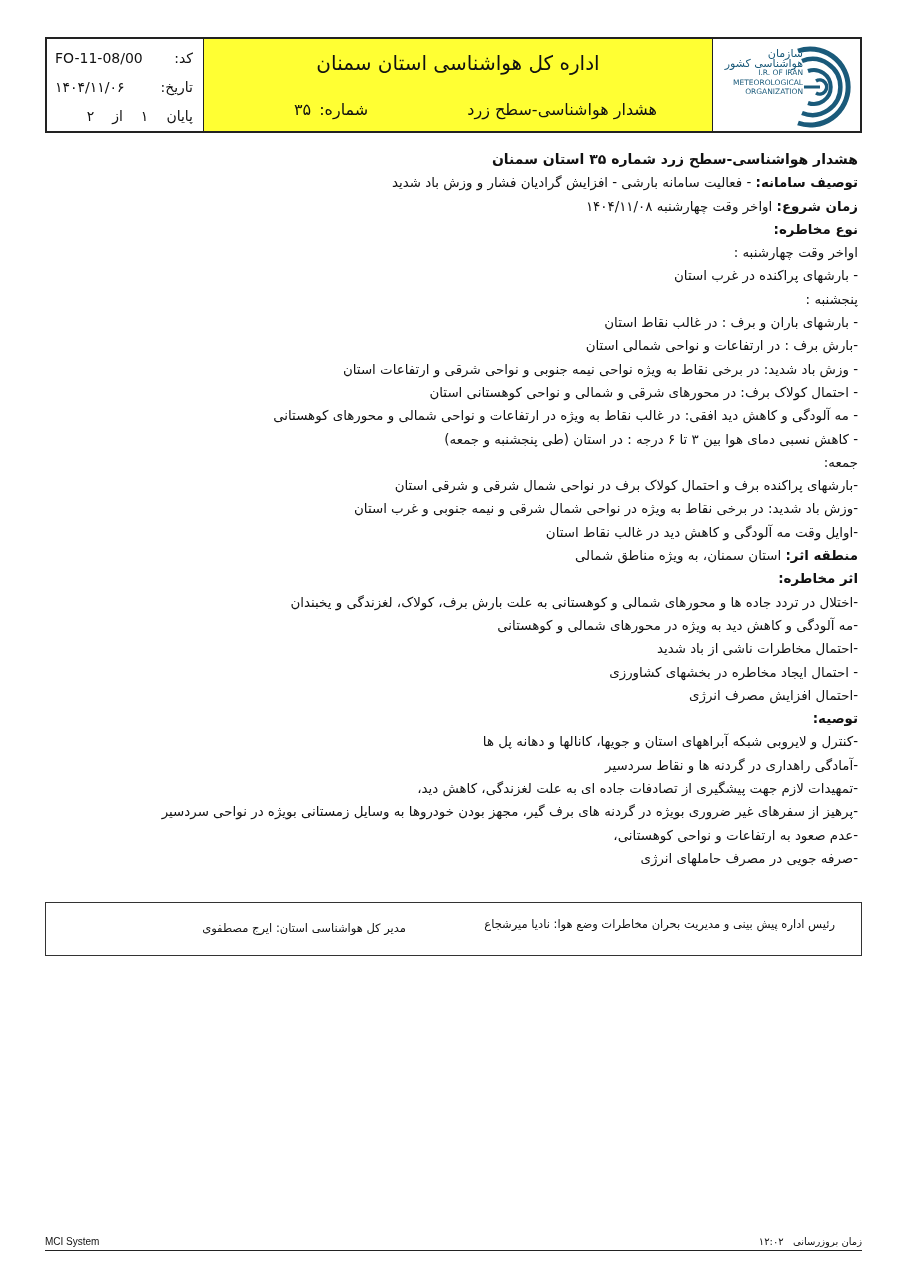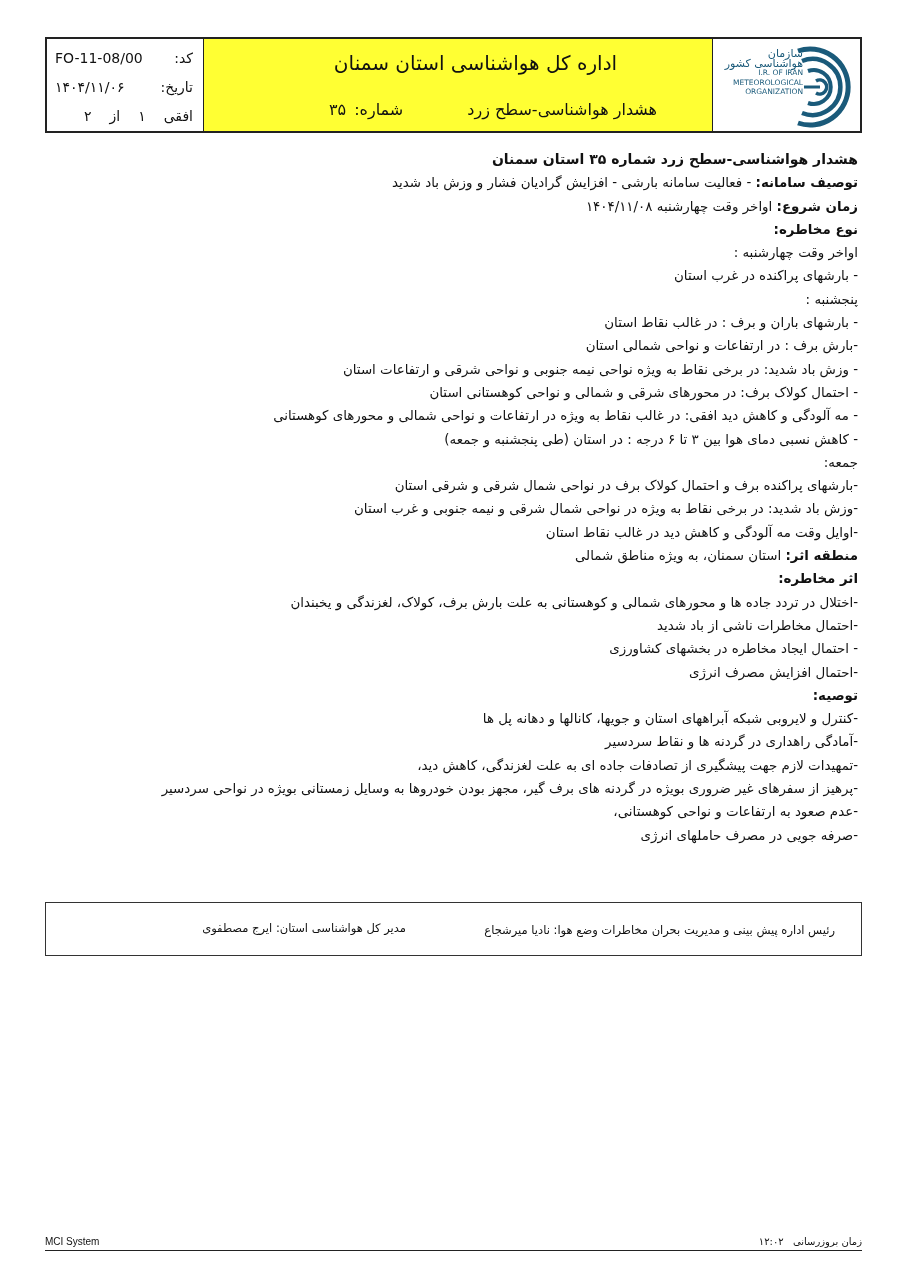--- a/index.html
+++ b/index.html
@@ -7,21 +7,21 @@
          font-family: "DejaVu Sans", sans-serif; color: #111; }
   .header { position: absolute; left: 45px; top: 37px; width: 817px; height: 96px;
             border: 2px solid #222; display: flex; flex-direction: row; box-sizing: border-box; }
   .meta-box { width: 157px; border-right: 1.5px solid #222; box-sizing: border-box;
               direction: rtl; padding: 4px 10px 0 8px; font-size: 14px; background: #fff; }
   .meta-row { display: flex; justify-content: space-between; align-items: center; height: 29px; }
   .meta-row .k { white-space: nowrap; }
   .meta-row .v { white-space: nowrap; font-size: 14px; }
   .meta-page { display: flex; direction: rtl; gap: 18px; align-items: center; height: 29px; }
   .title-box { flex: 1; background: #ffff33; box-sizing: border-box; direction: rtl;
-               display: flex; flex-direction: column; padding-left: 35px; }
+               display: flex; flex-direction: column; }
   .title-main { height: 48px; display: flex; align-items: center; justify-content: center;
                 font-size: 20px; }
   .title-sub { height: 44px; display: flex; align-items: center; direction: rtl;
                padding-right: 55px; font-size: 16px; }
   .title-sub .level { flex: 1; }
   .title-sub .num { margin-left: 90px; display: flex; gap: 8px; }
   .logo-box { width: 148px; border-left: 1.5px solid #222; box-sizing: border-box; background: #fff;
               position: relative; }
   .logo-text { position: absolute; left: 8px; top: 10px; width: 82px; font-size: 7.5px;
                color: #1a5a7a; line-height: 9.5px; text-align: right; font-family: "DejaVu Sans", sans-serif; }
@@ -29,21 +29,21 @@
   .logo-svg { position: absolute; right: 8px; top: 6px; }
 
   .content { position: absolute; right: 48px; top: 148px; width: 820px; direction: rtl;
              text-align: right; font-size: 13.4px; line-height: 23.3px; }
   .content .line { white-space: nowrap; }
   .content b { font-weight: bold; }
   .doc-title { font-weight: bold; font-size: 14px; }
 
   .signature { position: absolute; left: 45px; top: 902px; width: 817px; height: 54px;
                border: 1.5px solid #333; box-sizing: border-box; direction: rtl; font-size: 11.5px; }
-  .sig-a { position: absolute; right: 26px; top: 20px; white-space: nowrap; text-align: right; }
+  .sig-a { position: absolute; right: 26px; top: 14px; white-space: nowrap; text-align: right; }
   .sig-b { position: absolute; right: 455px; top: 18px; white-space: nowrap; margin-left: 43px; }
 
   .footer { position: absolute; left: 45px; top: 1236px; width: 817px; height: 14px;
             border-bottom: 1.5px solid #222; font-size: 10px; }
   .footer .left { position: absolute; left: 0; top: 0; font-weight: normal; font-family: "Liberation Sans", sans-serif; }
   .footer .right { position: absolute; right: 0; top: 0; direction: rtl; }
 </style>
 </head>
 <body>
 
@@ -51,21 +51,21 @@
   <div class="meta-box">
     <div class="meta-row">
       <span class="k">کد:</span>
       <span class="v" style="direction:ltr">FO-11-08/00</span>
     </div>
     <div class="meta-row">
       <span class="k">تاریخ:</span>
       <span class="v" style="direction:ltr">۱۴۰۴/۱۱/۰۶</span>
     </div>
     <div class="meta-page">
-      <span>افقی</span>
+      <span>پایان</span>
       <span>۱</span>
       <span>از</span>
       <span>۲</span>
     </div>
   </div>
 
   <div class="title-box">
     <div class="title-main">اداره کل هواشناسی استان سمنان</div>
     <div class="title-sub">
       <span class="level">هشدار هواشناسی-سطح زرد</span>
@@ -115,20 +115,21 @@
   <div class="line">- کاهش نسبی دمای هوا بین ۳ تا ۶ درجه : در استان (طی پنجشنبه و جمعه)</div>
   <div class="line">جمعه:</div>
   <div class="line">-بارشهای پراکنده برف و احتمال کولاک برف در نواحی شمال شرقی و شرقی استان</div>
   <div class="line">-وزش باد شدید: در برخی نقاط به ویژه در نواحی شمال شرقی و نیمه جنوبی و غرب استان</div>
   <div class="line">-اوایل وقت مه آلودگی و کاهش دید در غالب نقاط استان</div>
   <div class="line">
     <b>منطقه اثر:</b><span> استان سمنان، به ویژه مناطق شمالی</span>
   </div>
   <div class="line"><b>اثر مخاطره:</b></div>
   <div class="line">-اختلال در تردد جاده ها و محورهای شمالی و کوهستانی به علت بارش برف، کولاک، لغزندگی و یخبندان</div>
+  <div class="line">-مه آلودگی و کاهش دید به ویژه در محورهای شمالی و کوهستانی</div>
   <div class="line">-احتمال مخاطرات ناشی از باد شدید</div>
   <div class="line">- احتمال ایجاد مخاطره در بخشهای کشاورزی</div>
   <div class="line">-احتمال افزایش مصرف انرژی</div>
   <div class="line"><b>توصیه:</b></div>
   <div class="line">-کنترل و لایروبی شبکه آبراههای استان و جویها، کانالها و دهانه پل ها</div>
   <div class="line">-آمادگی راهداری در گردنه ها و نقاط سردسیر</div>
   <div class="line">-تمهیدات لازم جهت پیشگیری از تصادفات جاده ای به علت لغزندگی، کاهش دید،</div>
   <div class="line">-پرهیز از سفرهای غیر ضروری بویژه در گردنه های برف گیر، مجهز بودن خودروها به وسایل زمستانی بویژه در نواحی سردسیر</div>
   <div class="line">-عدم صعود به ارتفاعات و نواحی کوهستانی،</div>
   <div class="line">-صرفه جویی در مصرف حاملهای انرژی</div>

